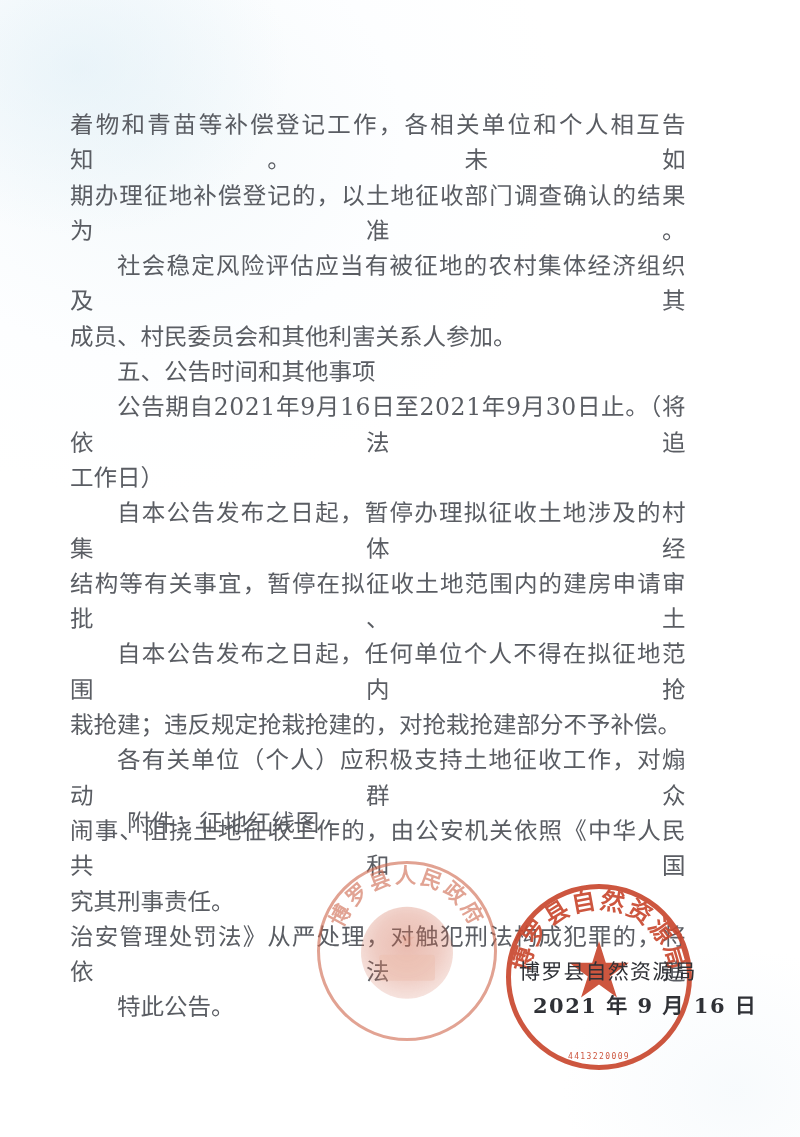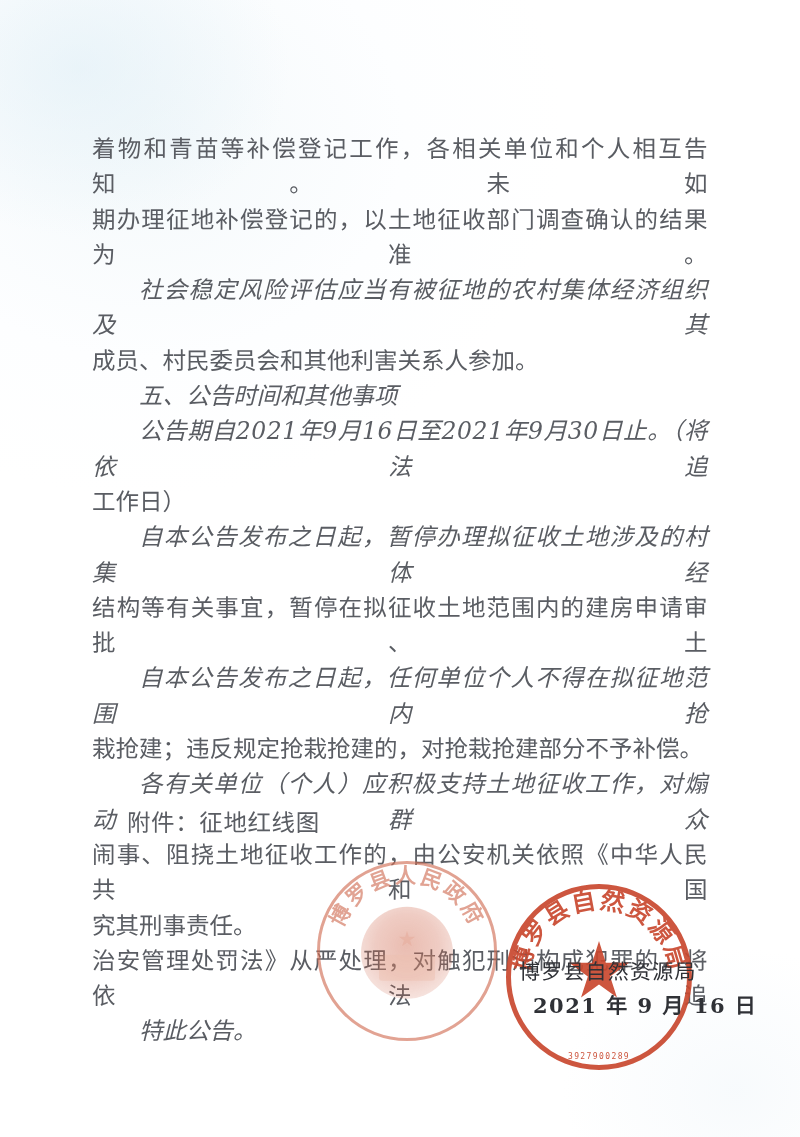--- a/index.html
+++ b/index.html
@@ -31,36 +31,35 @@
     position: absolute;
     inset: 0;
     pointer-events: none;
     background:
       radial-gradient(ellipse 300px 240px at 10% 6%, rgba(222,238,246,0.55) 0%, rgba(255,255,255,0) 70%),
       radial-gradient(ellipse 240px 200px at 92% 96%, rgba(240,246,250,0.5) 0%, rgba(255,255,255,0) 72%);
   }
 
   .body-text {
     position: absolute;
-    left: 92px;
+    left: 70px;
     top: 108px;
     width: 616px;
-    margin-top: 24px;
   }
 
   .ln {
     font-size: 23.5px;
     line-height: 35.3px;
     color: #5a5d63;
     letter-spacing: 0.6px;
     white-space: pre;
     text-rendering: optimizeLegibility;
     font-family: "DejaVu Serif", "Liberation Serif", serif;
   }
-  .ln.indent { text-indent: 47px; font-style: italic; }
+  .ln.indent { text-indent: 47px; }
   .ln.justify {
     white-space: normal;
     text-align: justify;
     text-align-last: justify;
   }
   .ln.tight { letter-spacing: 0px; }
 
   .attach-line {
     position: absolute;
     left: 80px;
@@ -291,21 +290,21 @@
     <div class="arc-txt">
       <svg viewBox="0 0 186 186" aria-hidden="true">
         <defs>
           <path id="resArc" d="M 22,96 A 71,71 0 1 1 164,96" fill="none"></path>
         </defs>
         <text text-anchor="middle">
           <textPath href="#resArc" startOffset="50%">博罗县自然资源局</textPath>
         </text>
       </svg>
     </div>
-    <div class="bottom-code">3927900289</div>
+    <div class="bottom-code">4413220009</div>
   </div>
 
   <div class="signature">
     <div class="sig-org">博罗县自然资源局</div>
     <div class="sig-date">2021 年 9 月 16 日</div>
   </div>
 
 </div>
 
 </body></html>

